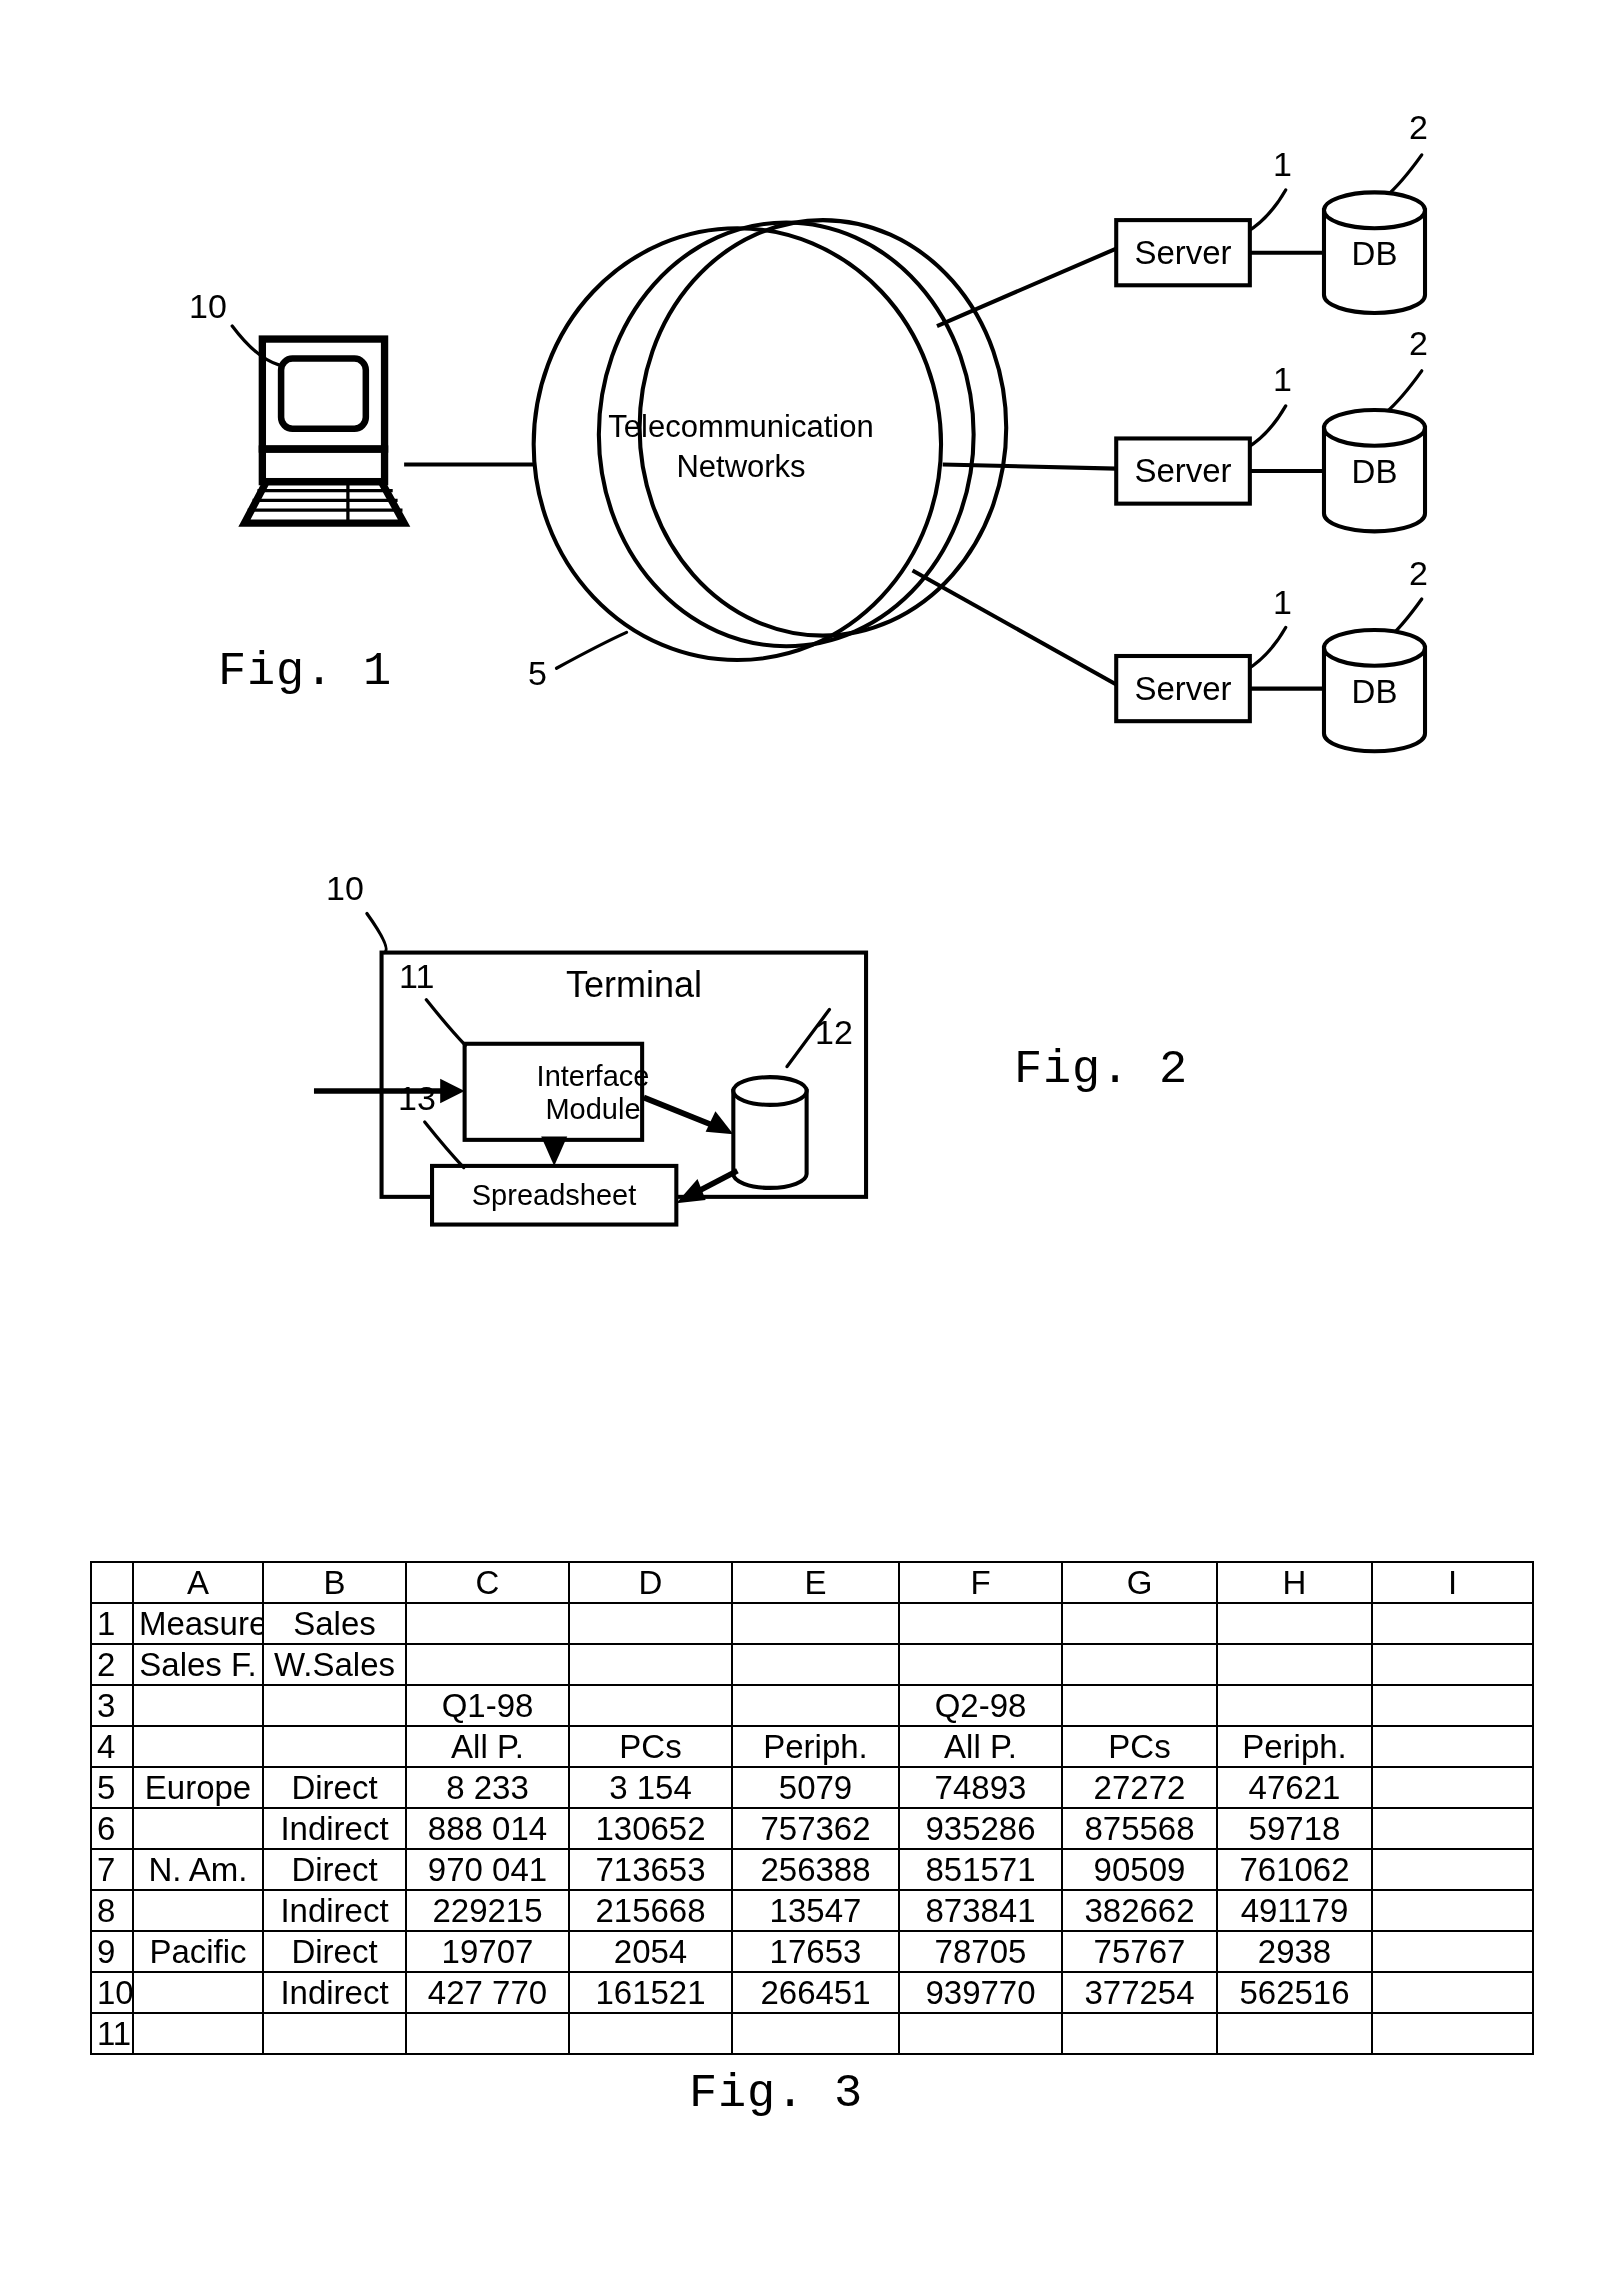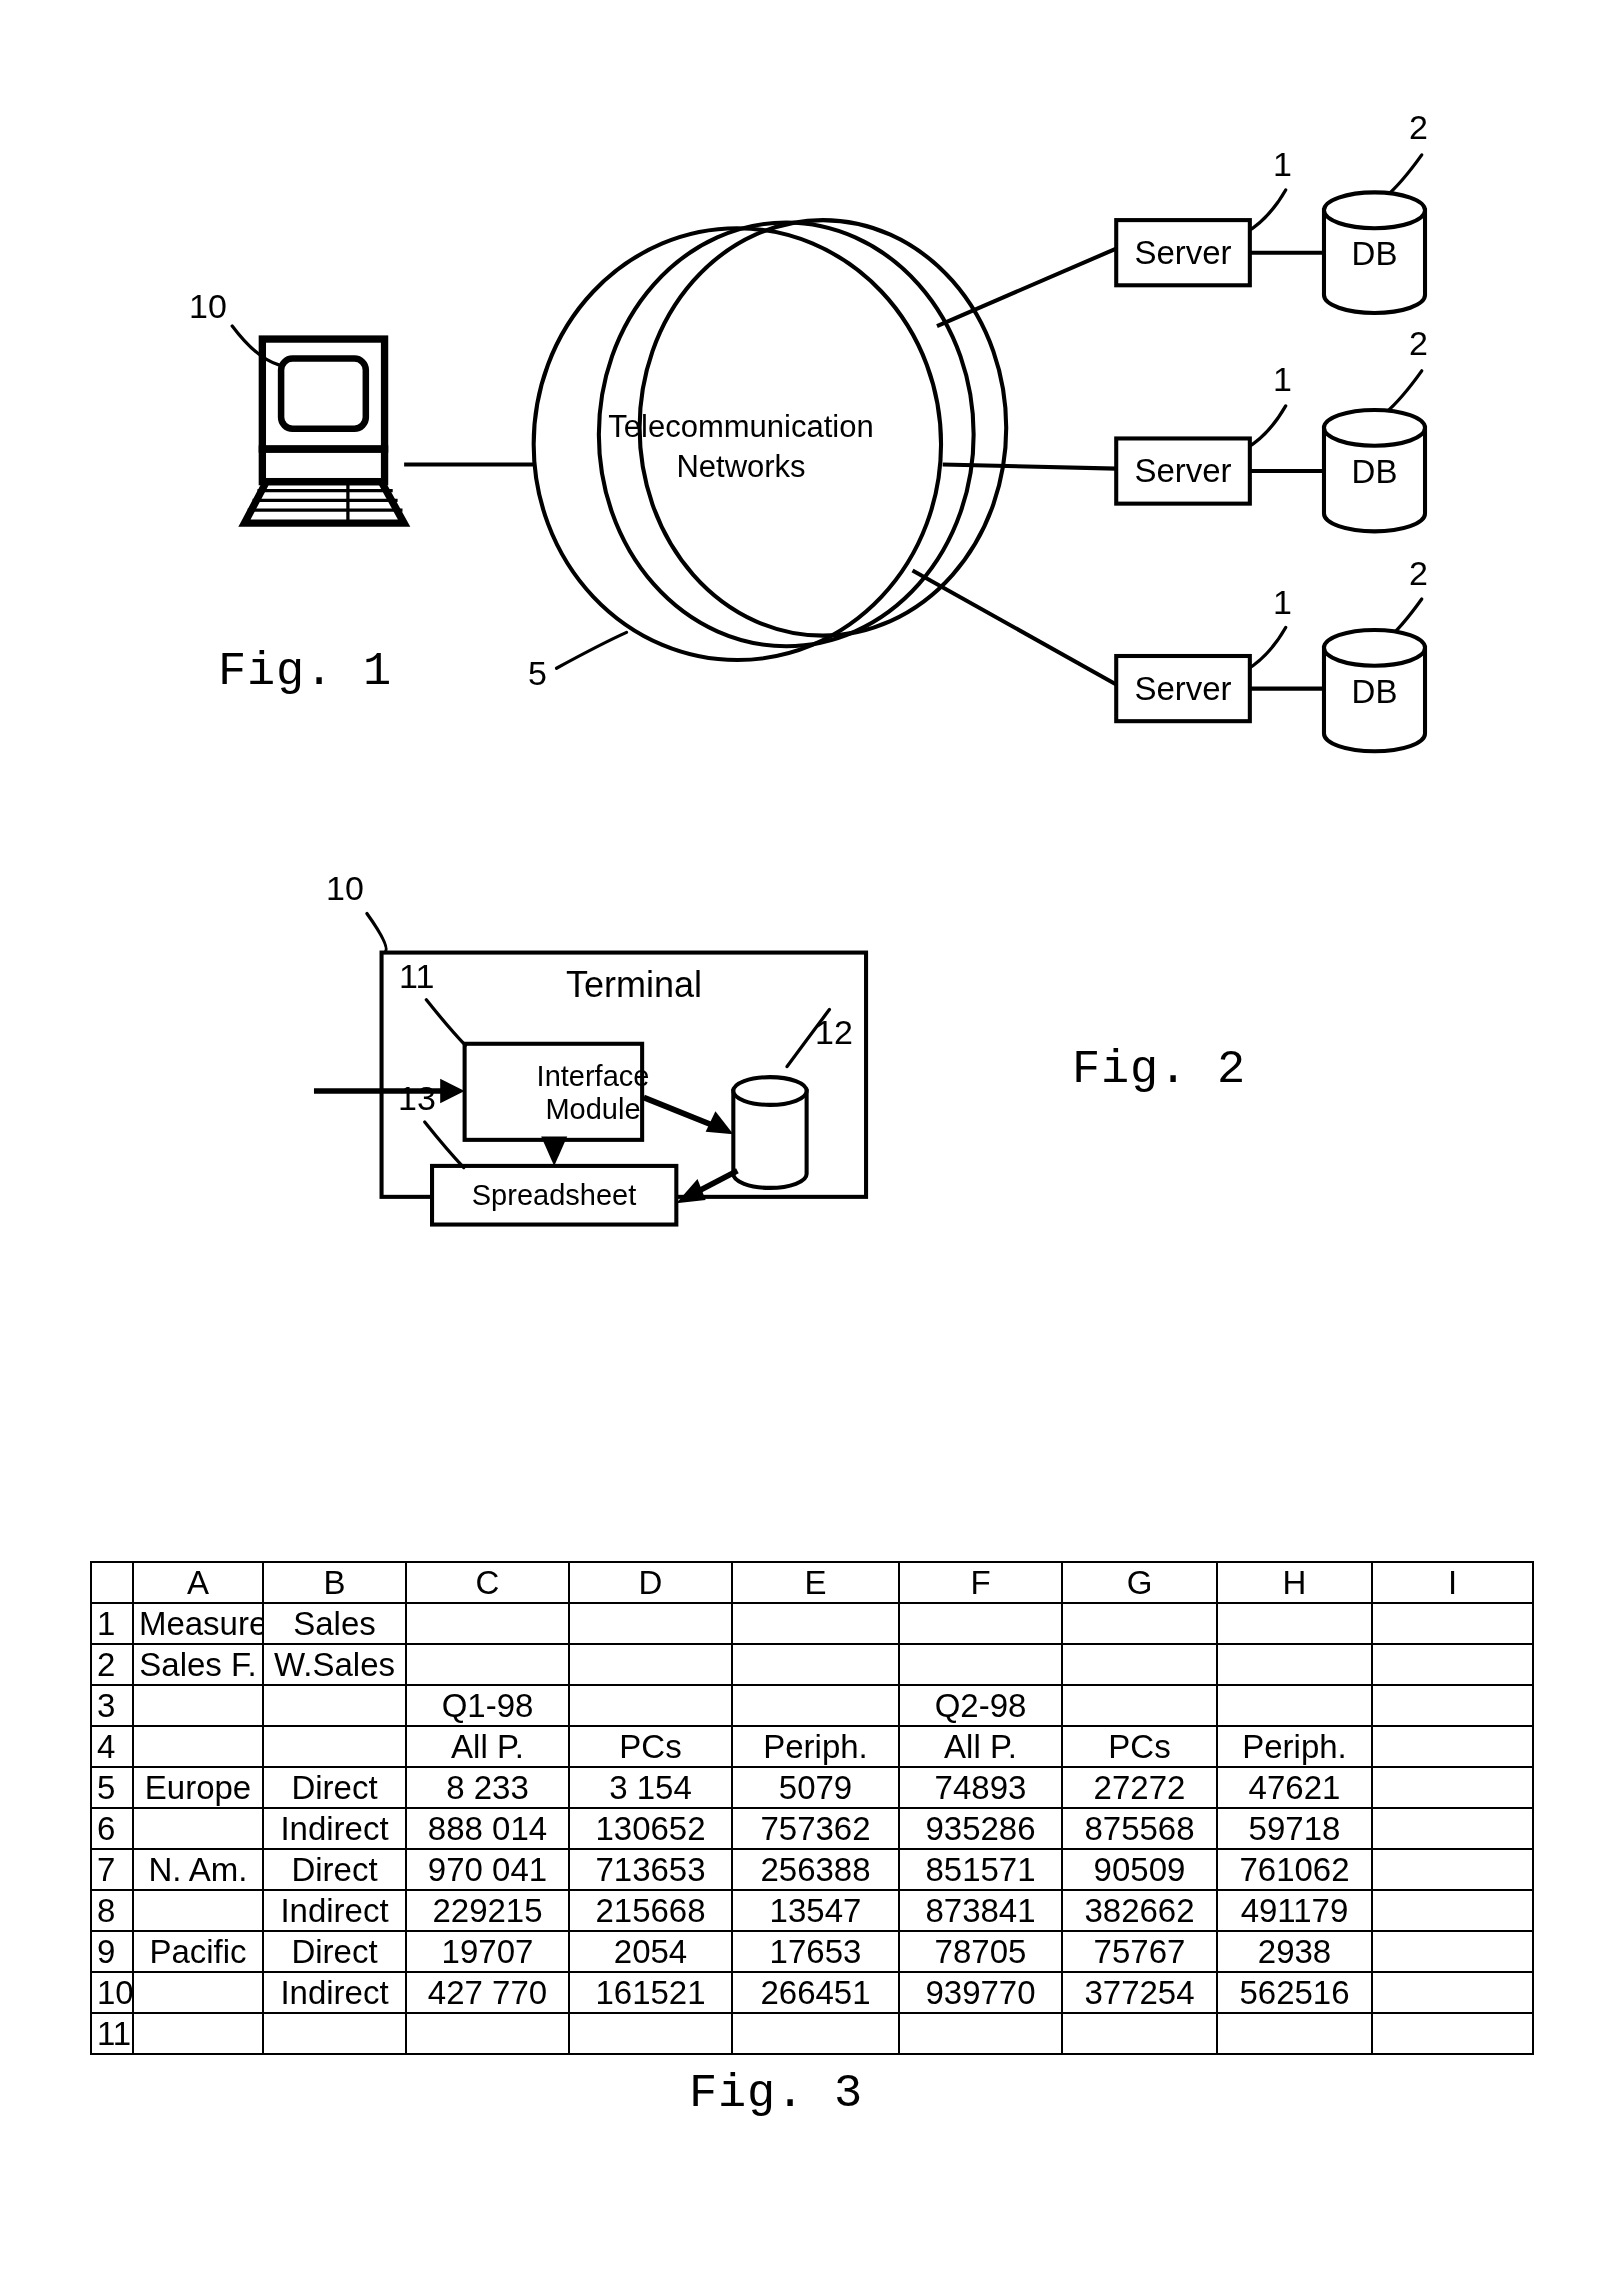--- a/index.html
+++ b/index.html
@@ -253,21 +253,21 @@
     
     <div class="abs" style="left:432px; top:303px; width:244px; height:59px; display:flex; align-items:center; justify-content:center; font-size:29px;">Spreadsheet</div>
 
     
     <div class="ref-num" style="left:326px; top:8.1px;">10</div>
     <div class="ref-num" style="left:399px; top:96px;">11</div>
     <div class="ref-num" style="left:398px; top:218px;">13</div>
     <div class="ref-num" style="left:815px; top:104px;margin-top:48px;">12</div>
 
     
-    <div class="fig-label" style="left:1072px; top:183px;">Fig. 2</div>
+    <div class="fig-label" style="left:1014px; top:183px;">Fig. 2</div>
   </div>
 
   <div id="fig3">
     <table class="sheet">
       <colgroup>
         <col class="c-rh">
           <col class="c-a">
           <col class="c-b">
           <col class="c-c">
           <col class="c-d">

